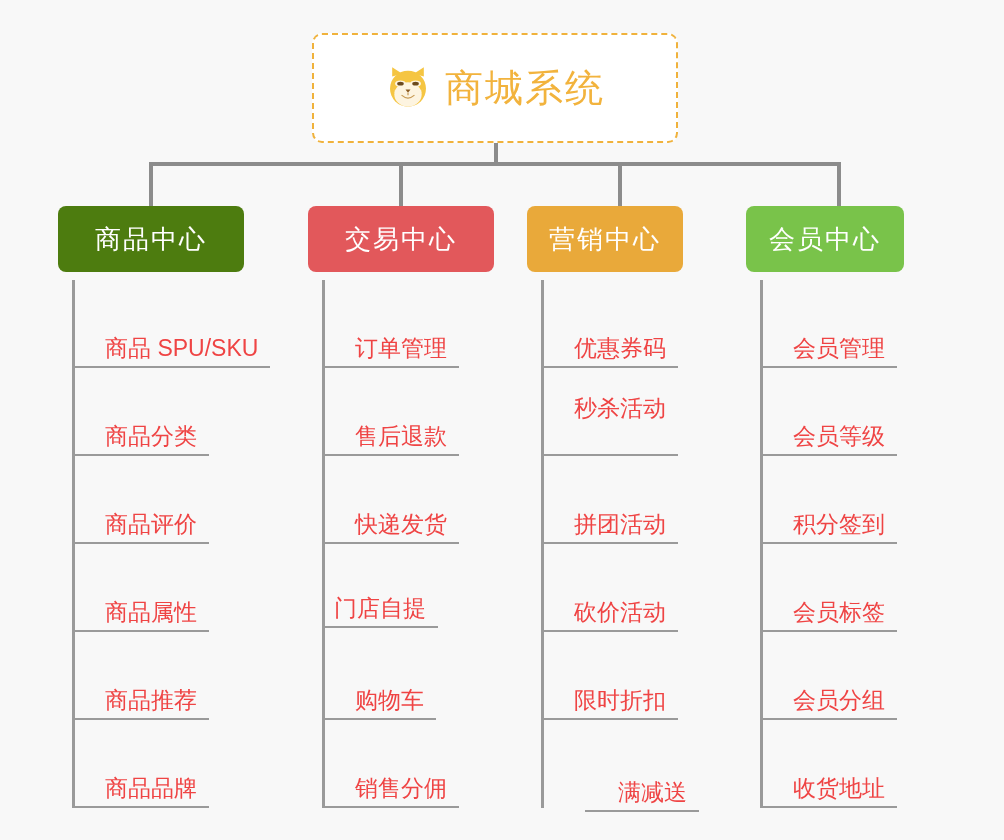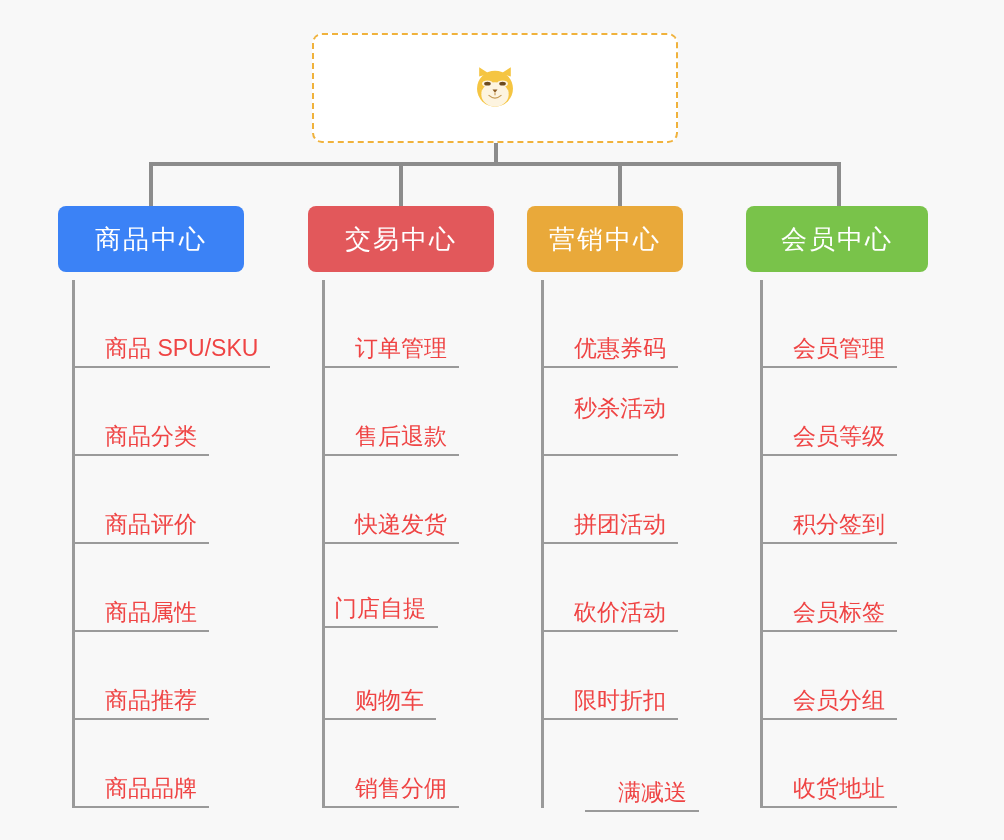--- a/index.html
+++ b/index.html
@@ -136,28 +136,29 @@
       <ellipse cx="21.5" cy="26" rx="7.5" ry="4.6" fill="#fdf4e0"></ellipse>
       <ellipse cx="42.5" cy="26" rx="7.5" ry="4.6" fill="#fdf4e0"></ellipse>
       <ellipse cx="21.5" cy="26" rx="4.6" ry="2.6" fill="#6b4a1e"></ellipse>
       <ellipse cx="42.5" cy="26" rx="4.6" ry="2.6" fill="#6b4a1e"></ellipse>
 
       <path d="M28.5 34 L35.5 34 L32 38.5 Z" fill="#8a5a22"></path>
 
       <path d="M32 38.5 L32 42" stroke="#c79a54" stroke-width="1.6" fill="none"></path>
       <path d="M23 42 q9 8 18 0" stroke="#c79a54" stroke-width="1.6" fill="none"></path>
     </svg>
+    <span class="root-title">商城系统</span>
   </div>
 
   <div class="conn conn-stem"></div>
   <div class="conn conn-bus"></div>
 
   <div id="branches-root">
       <div class="conn conn-drop" style="left: 149px;"></div>
-      <div class="cat-box" style="left: 58px; width: 186px; background: #3b82f6;">
+      <div class="cat-box" style="left: 58px; width: 186px; background: #4d7c0f;">
         <span>商品中心</span>
       </div>
       <div class="col" style="left: 72px;">
         <div class="col-rail" style="height: 528px;"></div>
         <div class="item" style="top: 0px;">
           <span class="item-label">商品 SPU/SKU</span>
         </div>
         <div class="item" style="top: 88px;">
           <span class="item-label">商品分类</span>
         </div>
@@ -218,21 +219,21 @@
           <span class="item-label">砍价活动</span>
         </div>
         <div class="item" style="top: 352px;">
           <span class="item-label">限时折扣</span>
         </div>
         <div class="item" style="top: 444px; margin-left: 44px;">
           <span class="item-label">满减送</span>
         </div>
       </div>
       <div class="conn conn-drop" style="left: 837px;"></div>
-      <div class="cat-box" style="left: 746px; width: 182px; background: rgb(121, 195, 74);">
+      <div class="cat-box" style="left: 746px; width: 158px; background: rgb(121, 195, 74);">
         <span>会员中心</span>
       </div>
       <div class="col" style="left: 760px;">
         <div class="col-rail" style="height: 528px;"></div>
         <div class="item" style="top: 0px;">
           <span class="item-label">会员管理</span>
         </div>
         <div class="item" style="top: 88px;">
           <span class="item-label">会员等级</span>
         </div>

